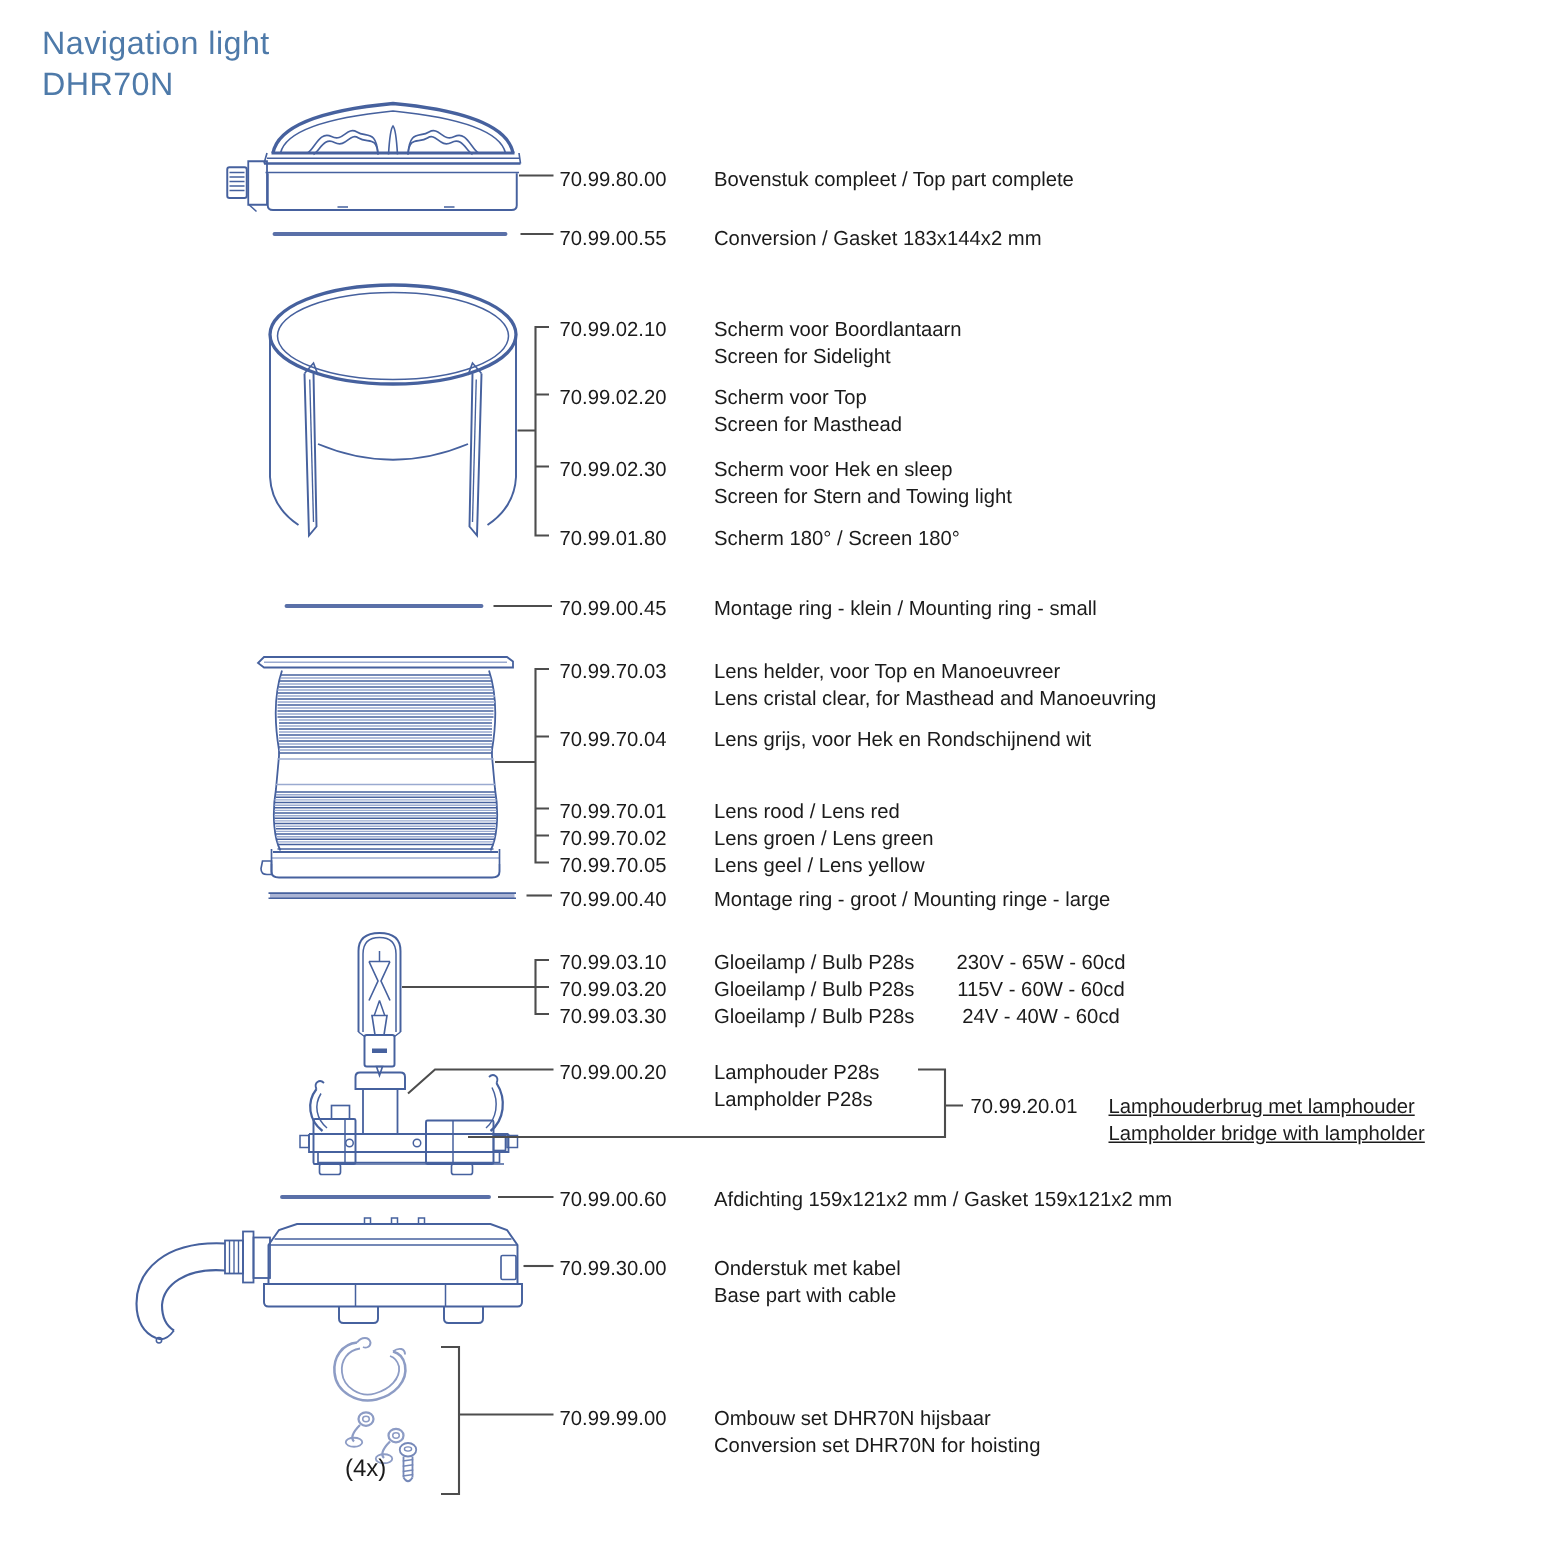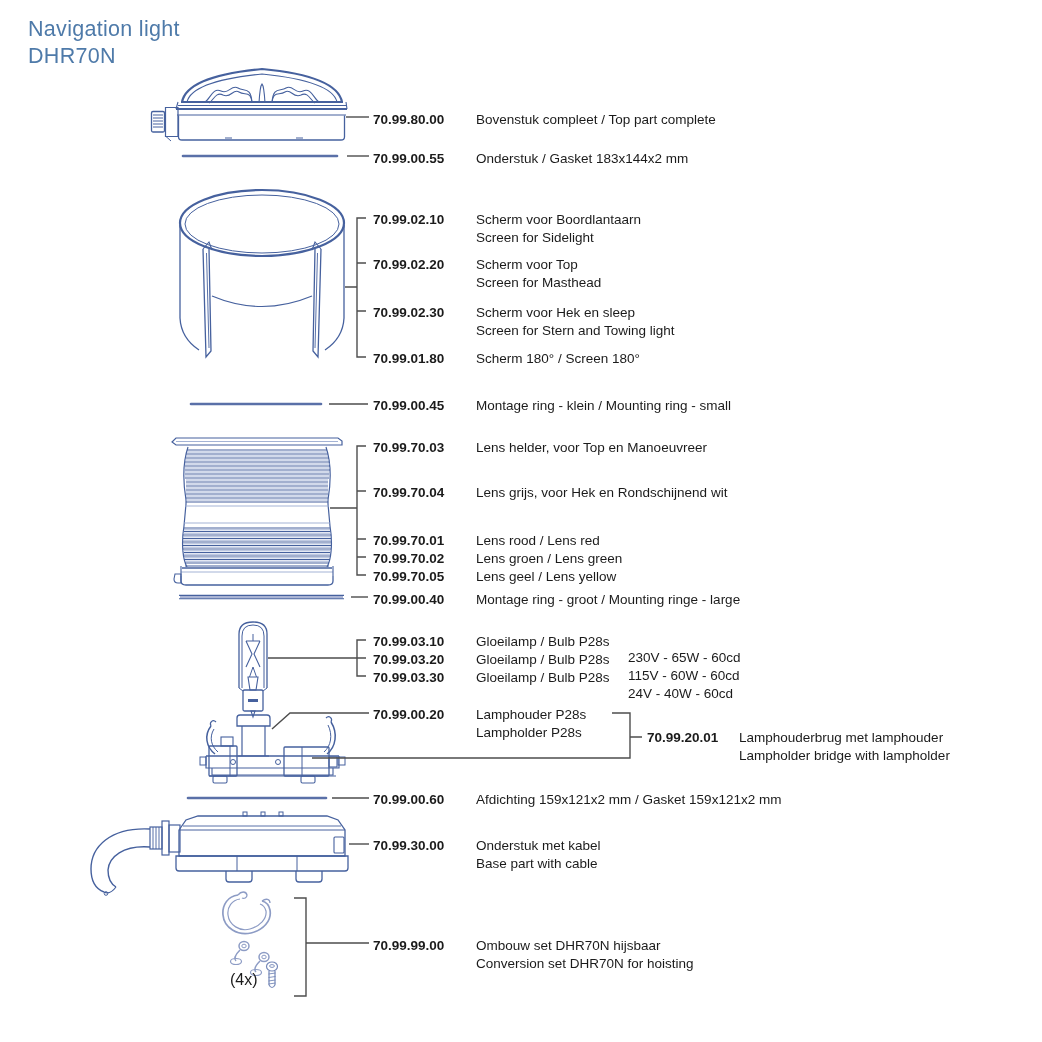--- a/index.html
+++ b/index.html
@@ -1,25 +1,25 @@
 <!DOCTYPE html>
 <html><head>
 <meta charset="utf-8">
 <style>
   html,body{margin:0;padding:0;background:#fff;}
   .canvas{position:relative;width:969px;height:1042px;background:#ffffff;
           font-family:"Liberation Sans","DejaVu Sans",sans-serif;color:#1b1b1b;overflow:hidden;}
   .title{position:absolute;left:28px;top:16px;font-size:21.5px;line-height:27px;
          color:#4e7aa9;letter-spacing:.3px;}
   .row{position:absolute;left:0;font-size:13.5px;line-height:18px;white-space:nowrap;}
-  .row .num{position:absolute;left:373px;top:0;font-weight:bold;}
+  .row .num{position:absolute;left:373px;top:0;}
   .row .desc{position:absolute;left:476px;top:0;}
   .row.right .num{left:647px;}
-  .row.right .desc{left:739px;}
-  .row .spec{position:absolute;left:628px;top:16px;width:132px;text-align:left;}
+  .row.right .desc{left:739px;text-decoration:underline;}
+  .row .spec{position:absolute;left:628px;top:0;width:132px;text-align:center;}
   .qty{position:absolute;left:230px;top:971px;font-size:16px;}
   svg.diagram{position:absolute;left:0;top:0;}
 </style>
 </head>
 <body>
 
 <div class="canvas">
 
   <svg class="diagram" width="1042" height="1042" viewBox="0 0 1042 1042" fill="none">
 
@@ -209,21 +209,21 @@
   <div class="row" style="top:111px">
     <span class="num">70.99.80.00</span>
     <div class="desc">
       <div>Bovenstuk compleet / Top part complete</div>
     </div>
   </div>
 
   <div class="row" style="top:150px">
     <span class="num">70.99.00.55</span>
     <div class="desc">
-      <div>Onderstuk / Gasket 183x144x2 mm</div>
+      <div>Conversion / Gasket 183x144x2 mm</div>
     </div>
   </div>
 
   <div class="row" style="top:211px">
     <span class="num">70.99.02.10</span>
     <div class="desc">
       <div>Scherm voor Boordlantaarn</div>
       <div>Screen for Sidelight</div>
     </div>
   </div>
@@ -255,20 +255,21 @@
     <span class="num">70.99.00.45</span>
     <div class="desc">
       <div>Montage ring - klein / Mounting ring - small</div>
     </div>
   </div>
 
   <div class="row" style="top:439px">
     <span class="num">70.99.70.03</span>
     <div class="desc">
       <div>Lens helder, voor Top en Manoeuvreer</div>
+      <div>Lens cristal clear, for Masthead and Manoeuvring</div>
     </div>
   </div>
 
   <div class="row" style="top:484px">
     <span class="num">70.99.70.04</span>
     <div class="desc">
       <div>Lens grijs, voor Hek en Rondschijnend wit</div>
     </div>
   </div>
 

